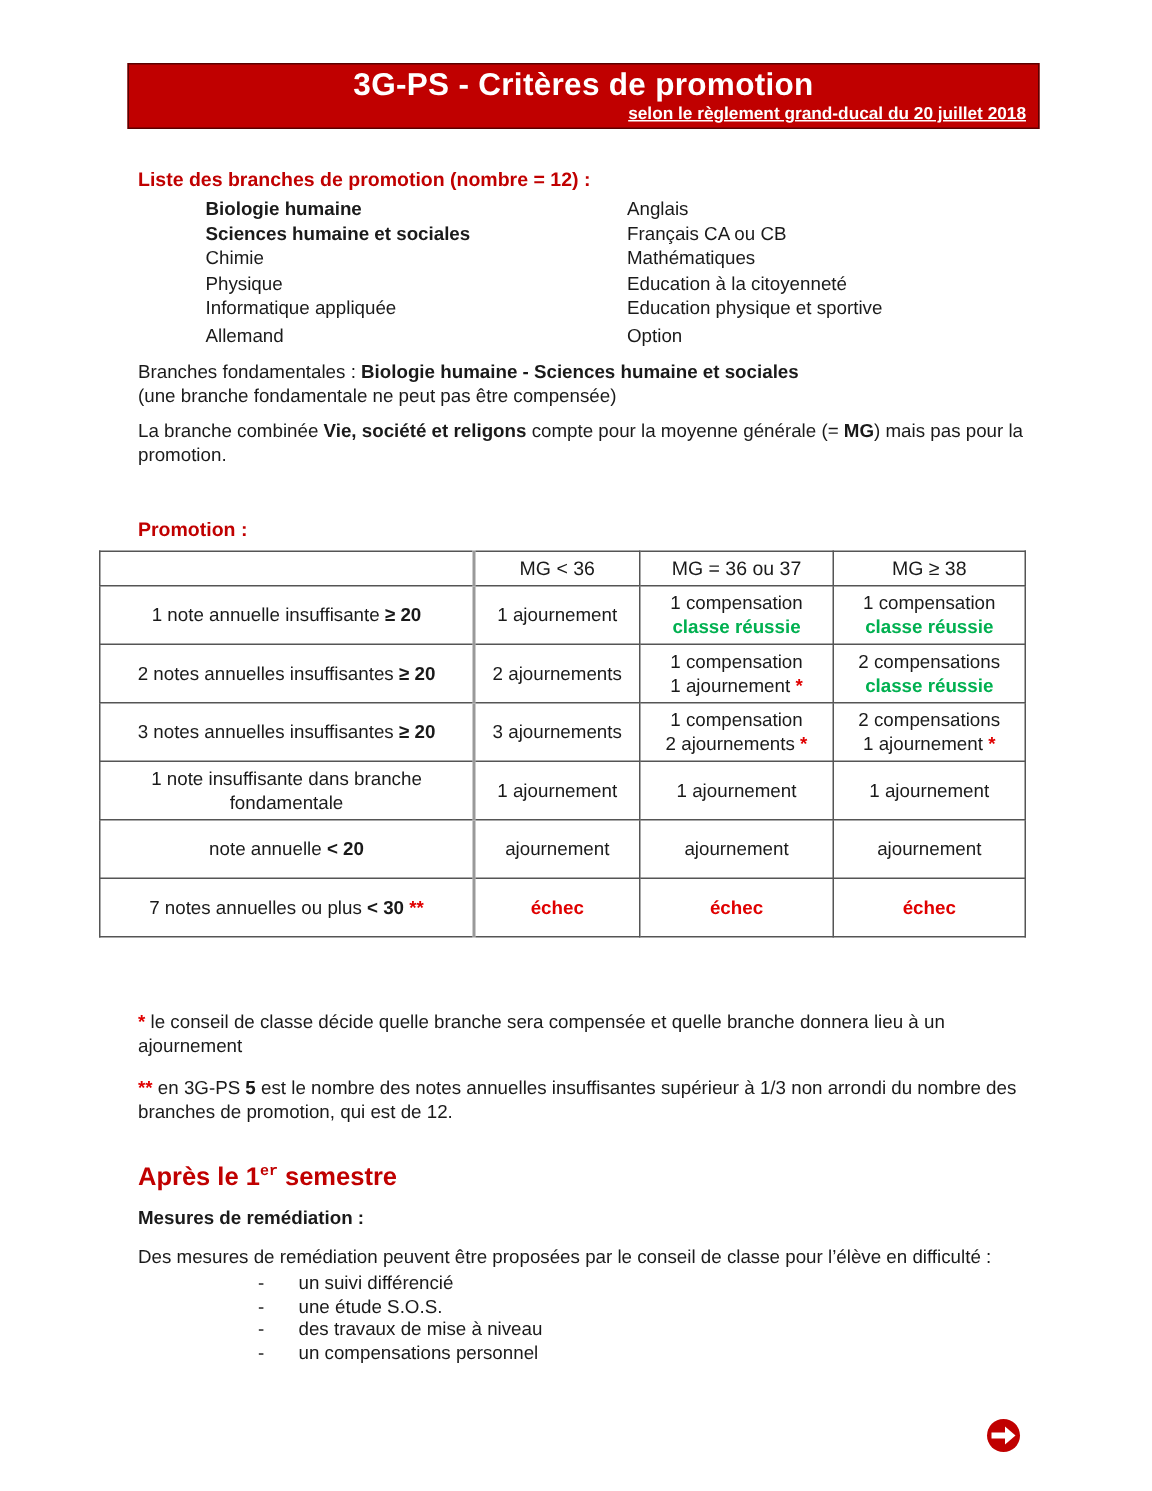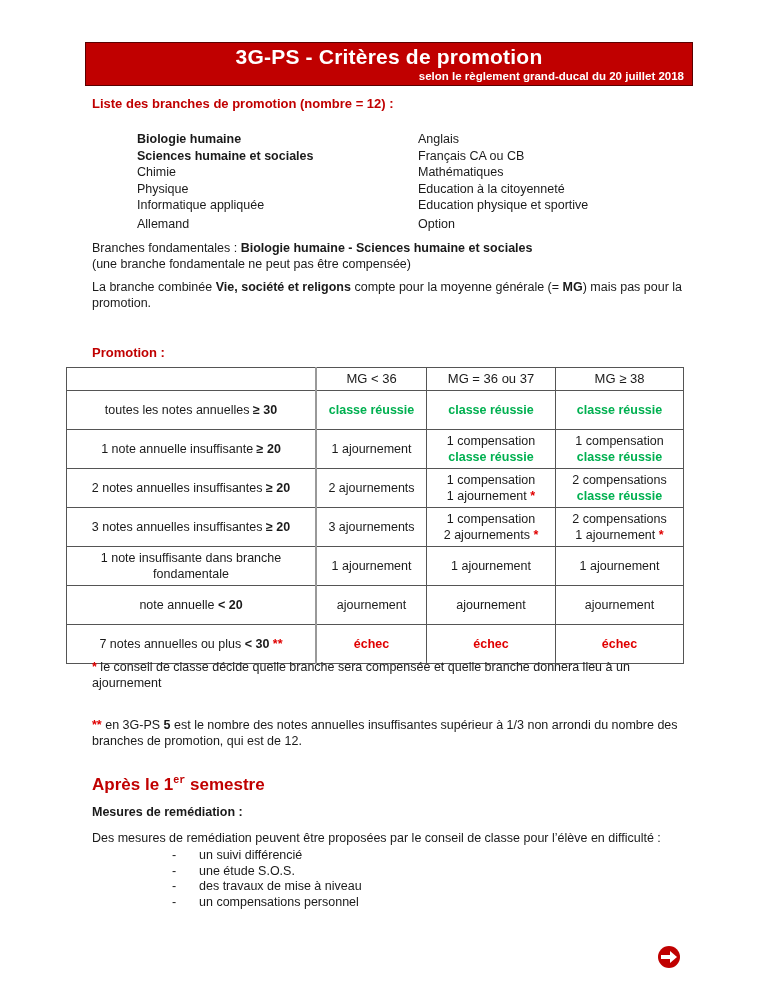--- a/index.html
+++ b/index.html
@@ -2,21 +2,21 @@
 <html><head>
   <meta charset="utf-8">
   <style>
     html, body { margin: 0; padding: 0; background: #ffffff; }
     body { width: 768px; height: 994px; position: relative; overflow: hidden;
       font-family: "Liberation Sans", "DejaVu Sans", sans-serif; color: #1a1a1a; font-size: 12.5px; }
     .banner { position: absolute; left: 85px; top: 42px; width: 608px; height: 44px;
       background: #C00000; border: 1px solid #5a0000; box-sizing: border-box; color: #fff; }
     .banner .title { position: absolute; left: 0; right: 0; top: 2px; text-align: center;
       font-size: 21px; font-weight: bold; letter-spacing: 0.2px; }
-    .banner .subtitle { position: absolute; right: 8px; bottom: 3px; font-size: 11.5px; font-weight: bold; }
+    .banner .subtitle { position: absolute; right: 8px; bottom: 3px; font-size: 11.5px; font-weight: bold; text-decoration: underline; }
     .red-h { color: #C00000; font-weight: bold; font-size: 13px; }
     .abs { position: absolute; }
     .branches { position: absolute; left: 137px; top: 131px; width: 480px; }
     .branches .col { position: absolute; top: 0; }
     .branches .col.c2 { left: 281px; }
     .branches .item { height: 16.5px; line-height: 16px; font-size: 12.5px; }
     .branches .item.last { margin-top: 2px; }
     .b { font-weight: bold; }
     .para { position: absolute; left: 92px; width: 600px; font-size: 12.5px; line-height: 16px; }
     table.promo { position: absolute; left: 66px; top: 367px; border-collapse: collapse;
@@ -39,21 +39,21 @@
     .arrow-icon { position: absolute; left: 656px; top: 944px; width: 26px; height: 26px; }
   </style>
 </head>
 <body>
 
 <div class="banner">
   <div class="title">3G-PS  -  Critères de promotion</div>
   <div class="subtitle">selon le règlement grand-ducal du 20 juillet 2018</div>
 </div>
 
-<div class="abs red-h" style="left:92px; top:96px;">Liste des branches de promotion  (nombre = 12) :</div>
+<div class="abs red-h" style="left:92px; top:112px;">Liste des branches de promotion  (nombre = 12) :</div>
 
 <div class="branches">
   <div class="col c1" id="col-left">
       <div class="item b">Biologie humaine</div>
       <div class="item b">Sciences humaine et sociales</div>
       <div class="item">Chimie</div>
       <div class="item">Physique</div>
       <div class="item">Informatique appliquée</div>
       <div class="item last">Allemand</div>
     </div>
@@ -78,32 +78,20 @@
 
 <div class="abs red-h" style="left:92px; top:345px;text-align:center;">Promotion :</div>
 
 <table class="promo">
   <tbody id="promo-body">
       <tr class="hdr">
         <td class="c0"></td>
         <td class="c1">MG  &lt; 36</td>
         <td class="c2">MG  =  36 ou 37</td>
         <td class="c3">MG  ≥ 38</td>
-      </tr>
-      <tr class="r">
-        <td class="c0"><span>toutes les notes annuelles  </span><span class="b">≥ 30</span></td>
-        <td class="c1">
-          <div><span class="green">classe réussie</span></div>
-        </td>
-        <td class="c2">
-          <div><span class="green">classe réussie</span></div>
-        </td>
-        <td class="c3">
-          <div><span class="green">classe réussie</span></div>
-        </td>
       </tr>
       <tr class="r">
         <td class="c0"><span>1 note annuelle insuffisante  </span><span class="b">≥ 20</span></td>
         <td class="c1">
           <div><span>1 ajournement</span></div>
         </td>
         <td class="c2">
           <div><span>1 compensation</span></div>
           <div><span class="green">classe réussie</span></div>
         </td>
@@ -172,21 +160,21 @@
         <td class="c2">
           <div><span class="redb">échec</span></div>
         </td>
         <td class="c3">
           <div><span class="redb">échec</span></div>
         </td>
       </tr>
     </tbody>
 </table>
 
-<div class="para" style="top:659px; width:600px;">
+<div class="para" style="top:673px; width:600px;">
   <span class="star">*</span><span>  le conseil de classe décide quelle branche sera compensée et quelle branche donnera lieu à un ajournement</span>
 </div>
 <div class="para" style="top:717px; width:605px;">
   <span class="star">**</span><span>  en 3G-PS </span><span class="b">5</span><span> est le nombre des notes annuelles insuffisantes supérieur à 1/3 non arrondi du nombre des branches de promotion, qui est de 12.</span>
 </div>
 
 <div class="h2">
   <span>Après le 1</span><sup>er</sup><span> semestre</span>
 </div>
 

